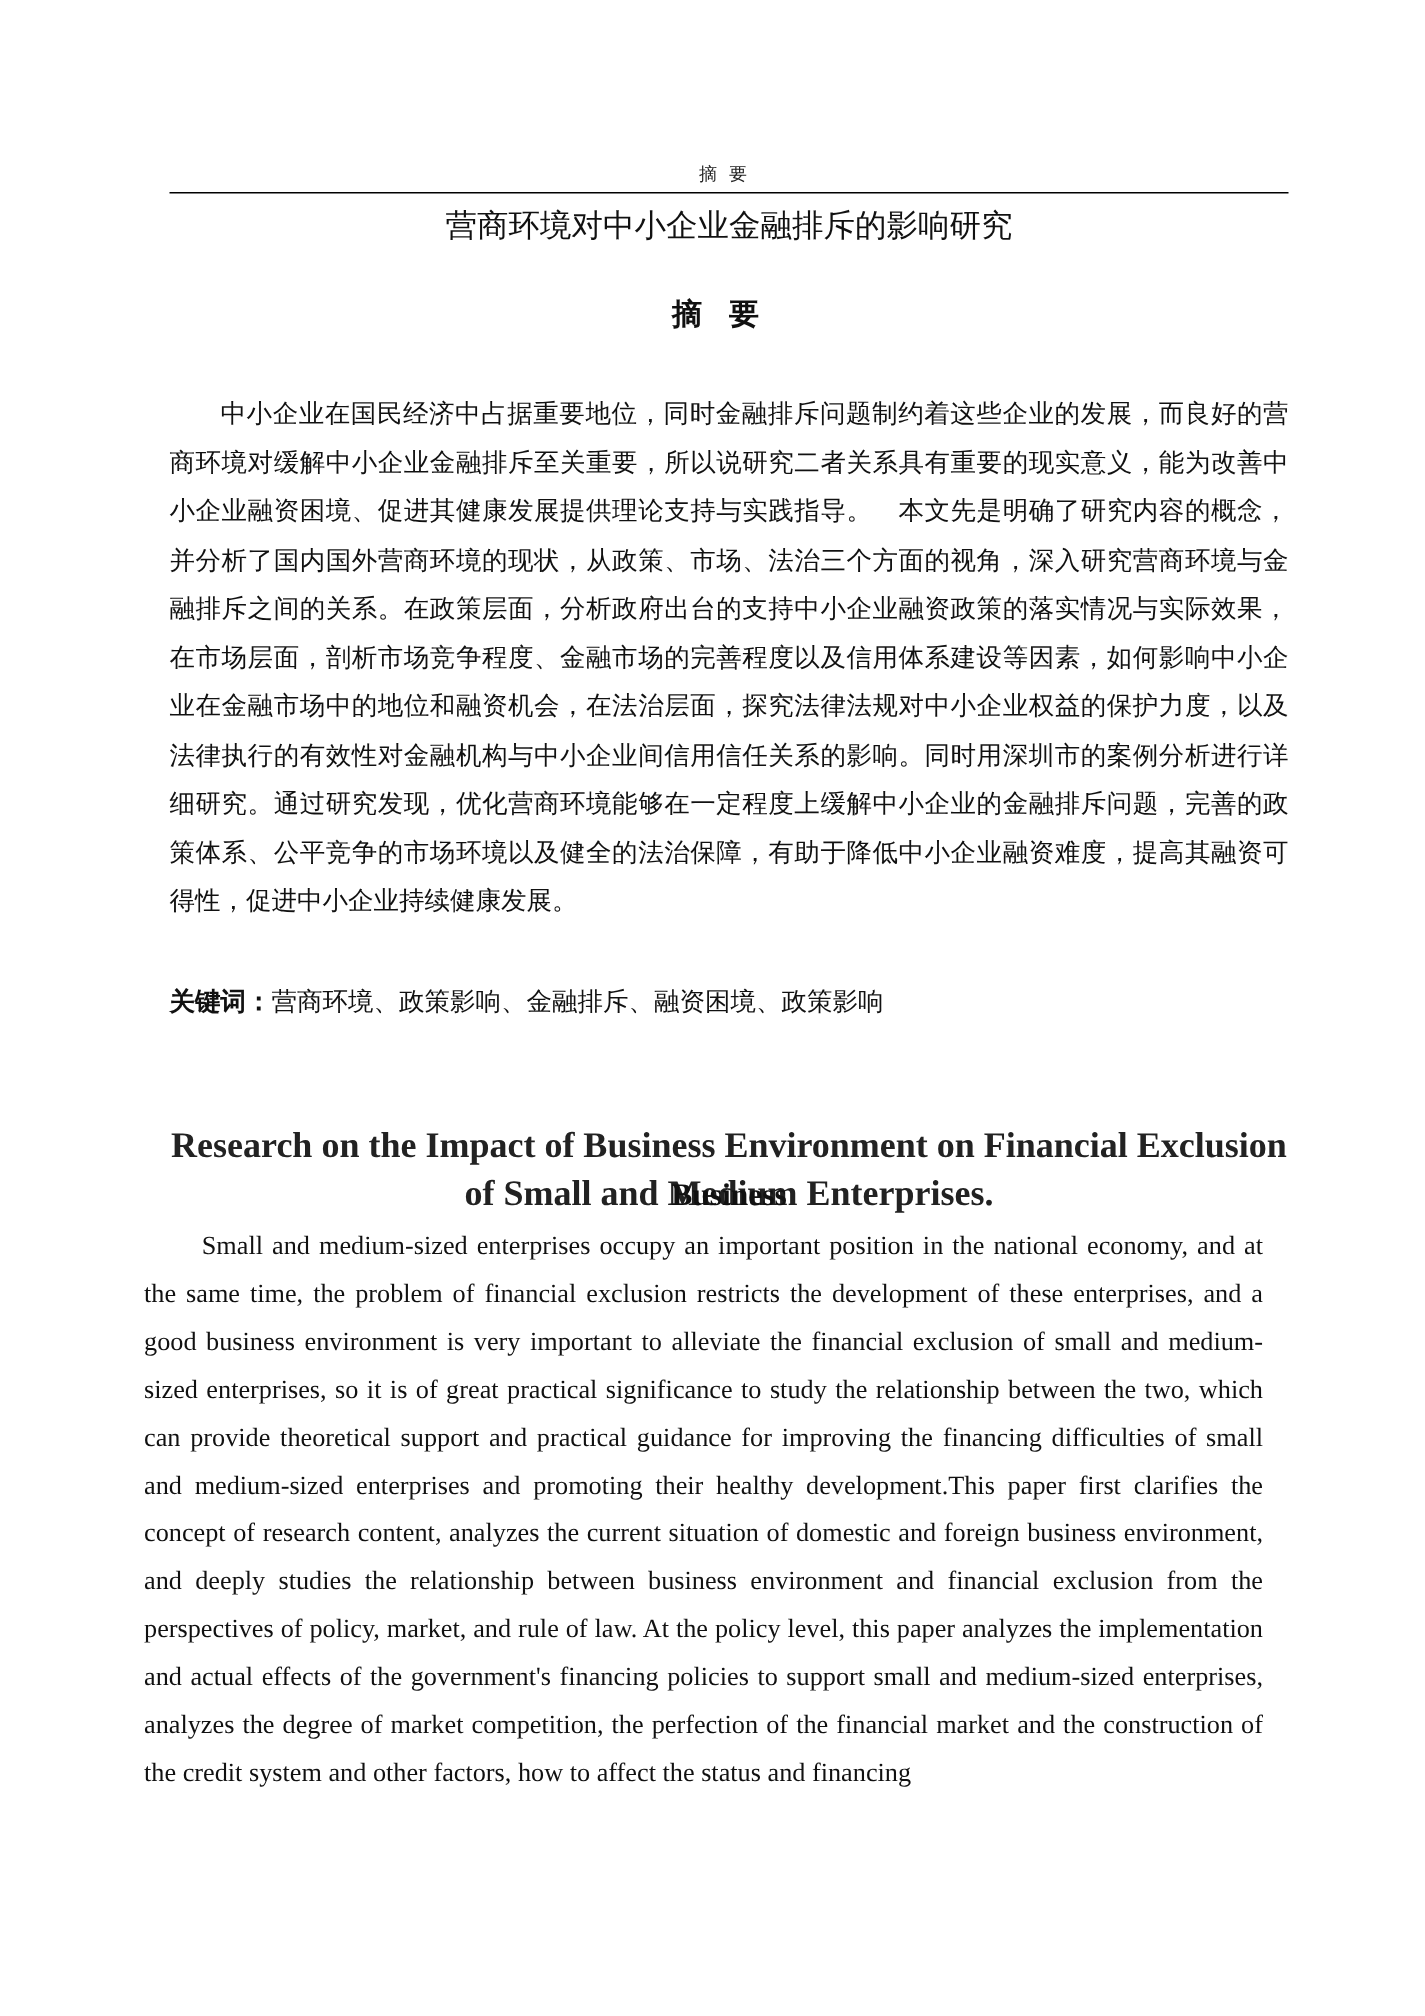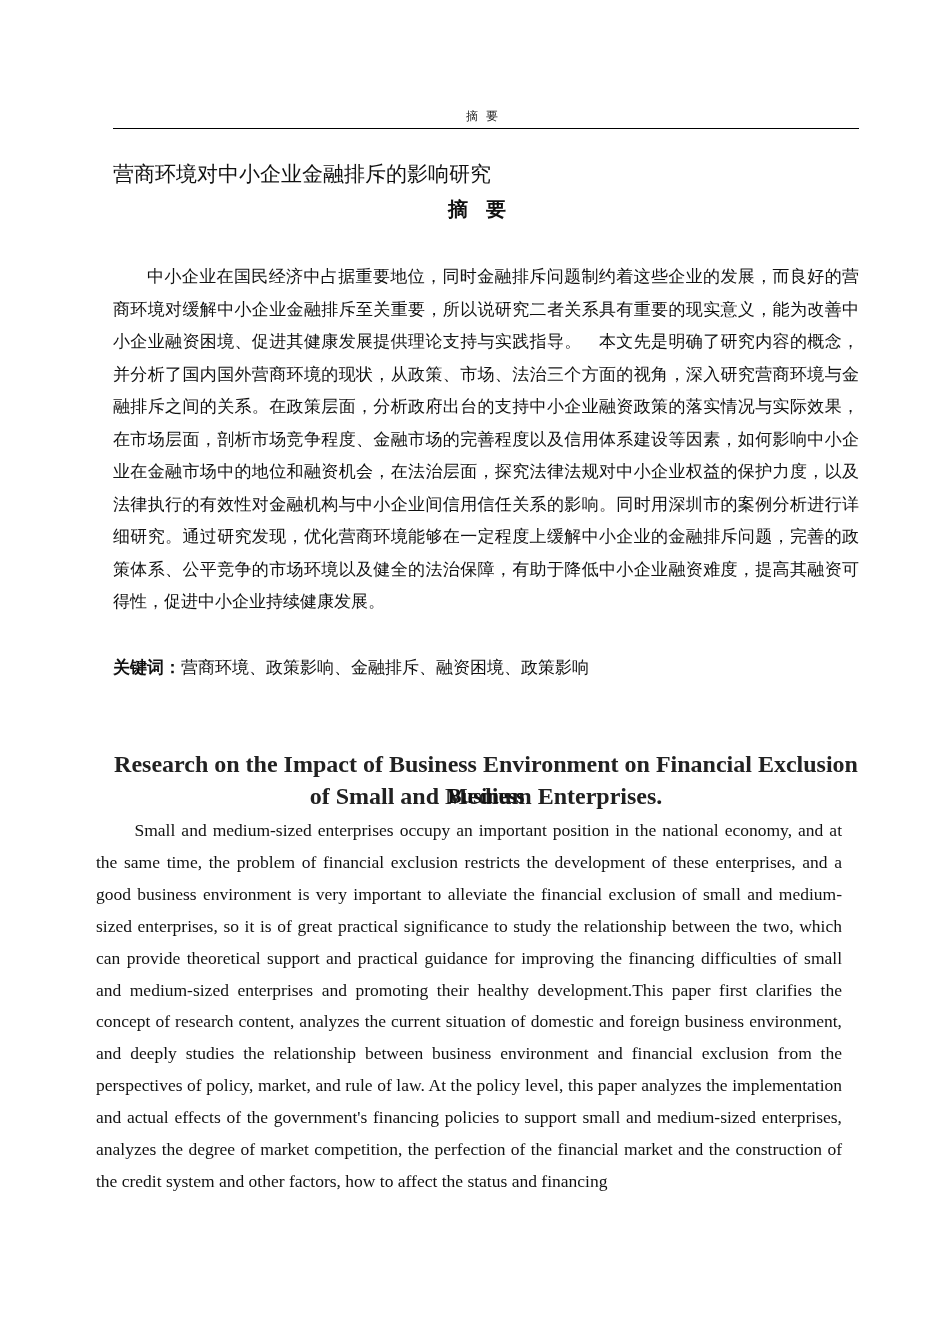--- a/index.html
+++ b/index.html
@@ -8,21 +8,21 @@
   .running-header {
     position: absolute; left: 113px; top: 108px; width: 746px;
     text-align: center; font-family: "DejaVu Serif", serif; font-size: 12px;
     letter-spacing: 8px; color: #222;
   }
   .header-rule {
     position: absolute; left: 113px; top: 128px; width: 746px; height: 0;
     border-top: 1.5px solid #000;
   }
   .cn-title {
-    position: absolute; left: 113px; top: 160px; width: 746px; 
+    position: absolute; left: 113px; top: 136px; width: 746px; text-align: center;
     font-family: "DejaVu Sans", sans-serif; font-size: 21px; color: #111;
   }
   .cn-abstract-heading {
     position: absolute; left: 113px; top: 196px; width: 746px; text-align: center;
     font-family: "DejaVu Sans", sans-serif; font-size: 20px; font-weight: bold;
     letter-spacing: 18px; color: #111;
   }
   .cn-body {
     position: absolute; left: 113px; top: 260px; width: 746px;
     font-family: "DejaVu Serif", serif; font-size: 17px; line-height: 32.5px;

